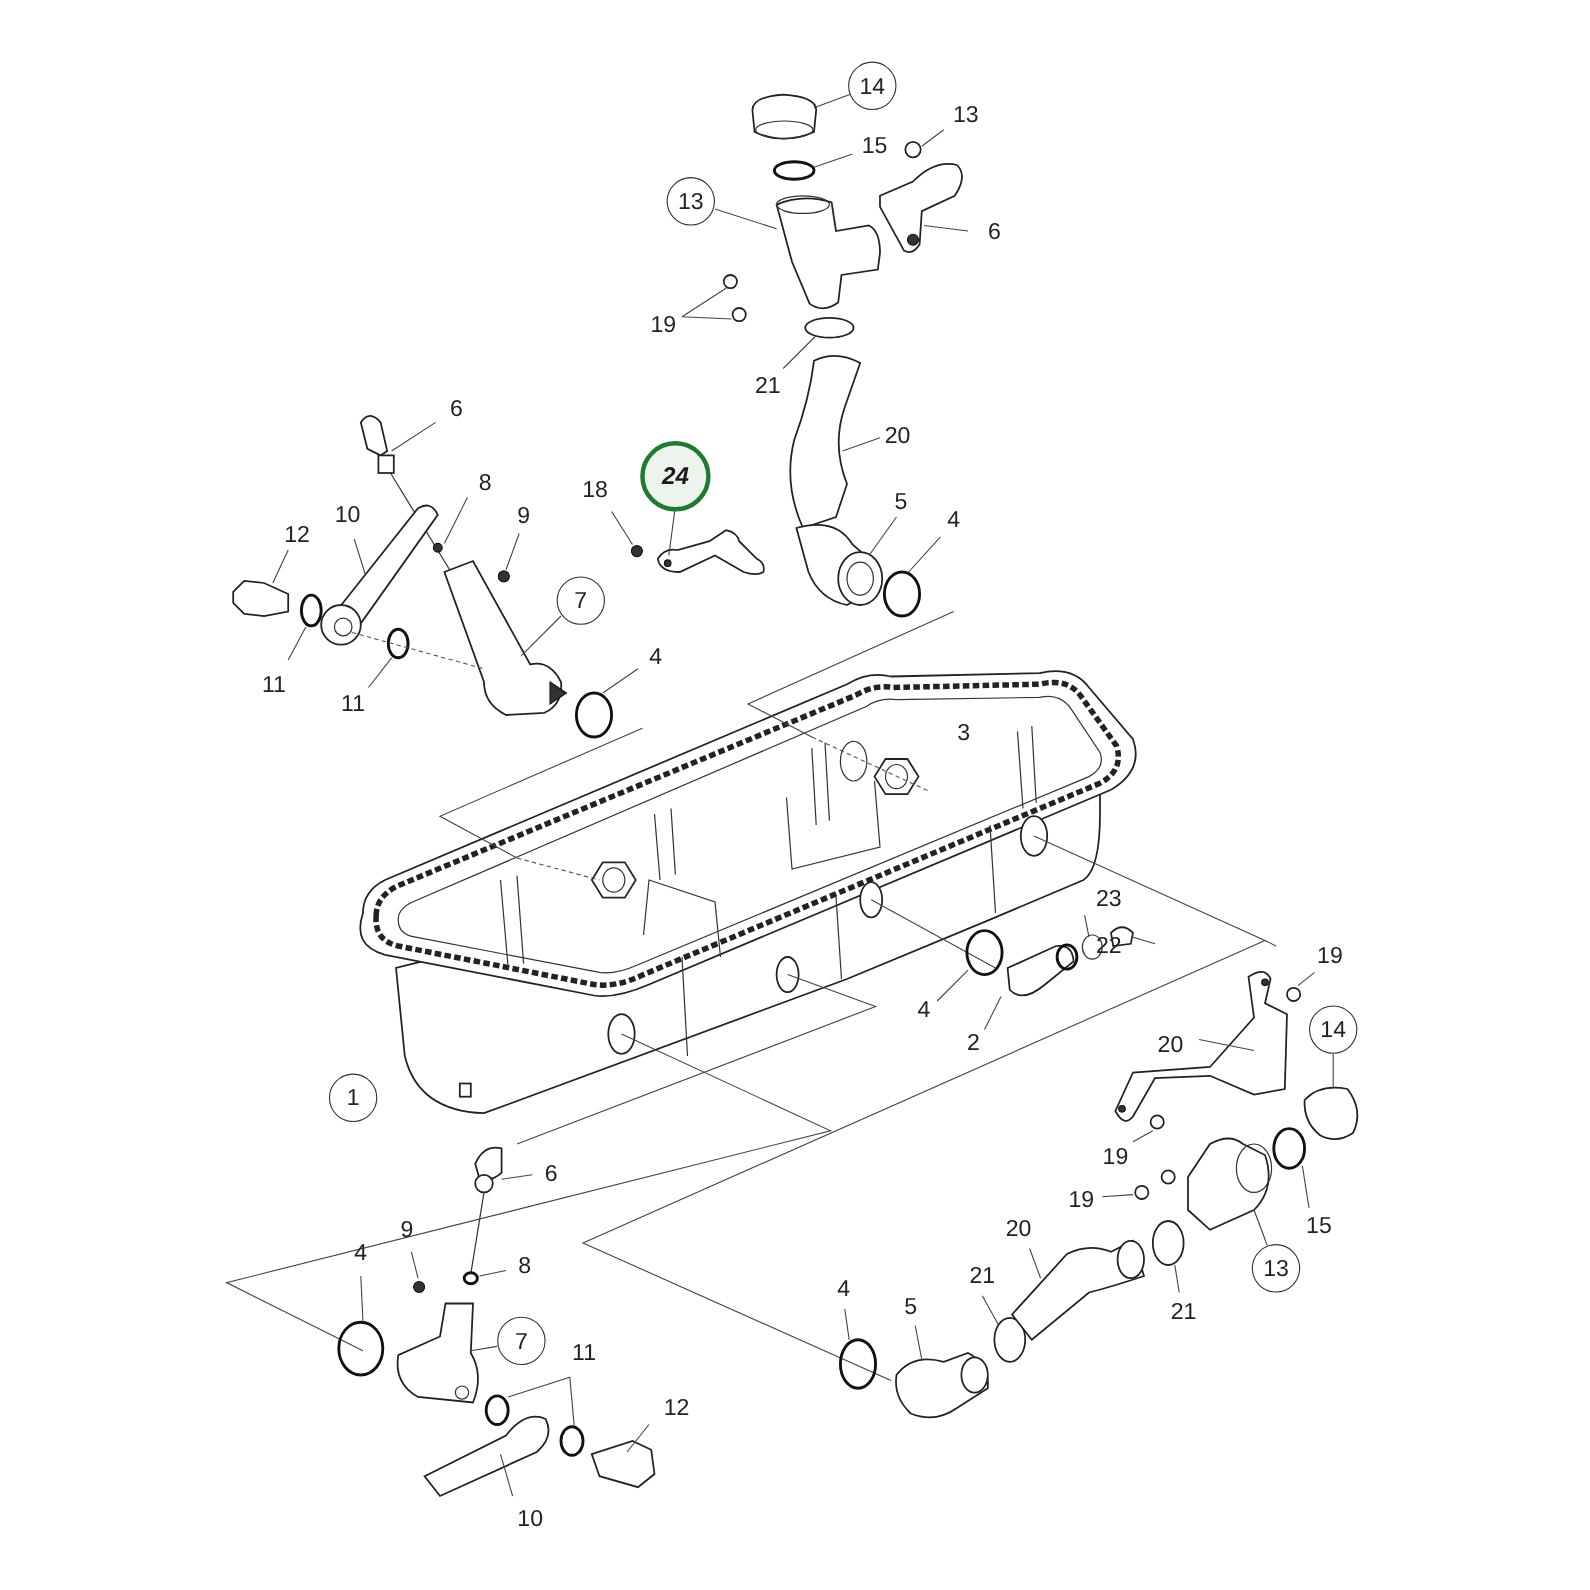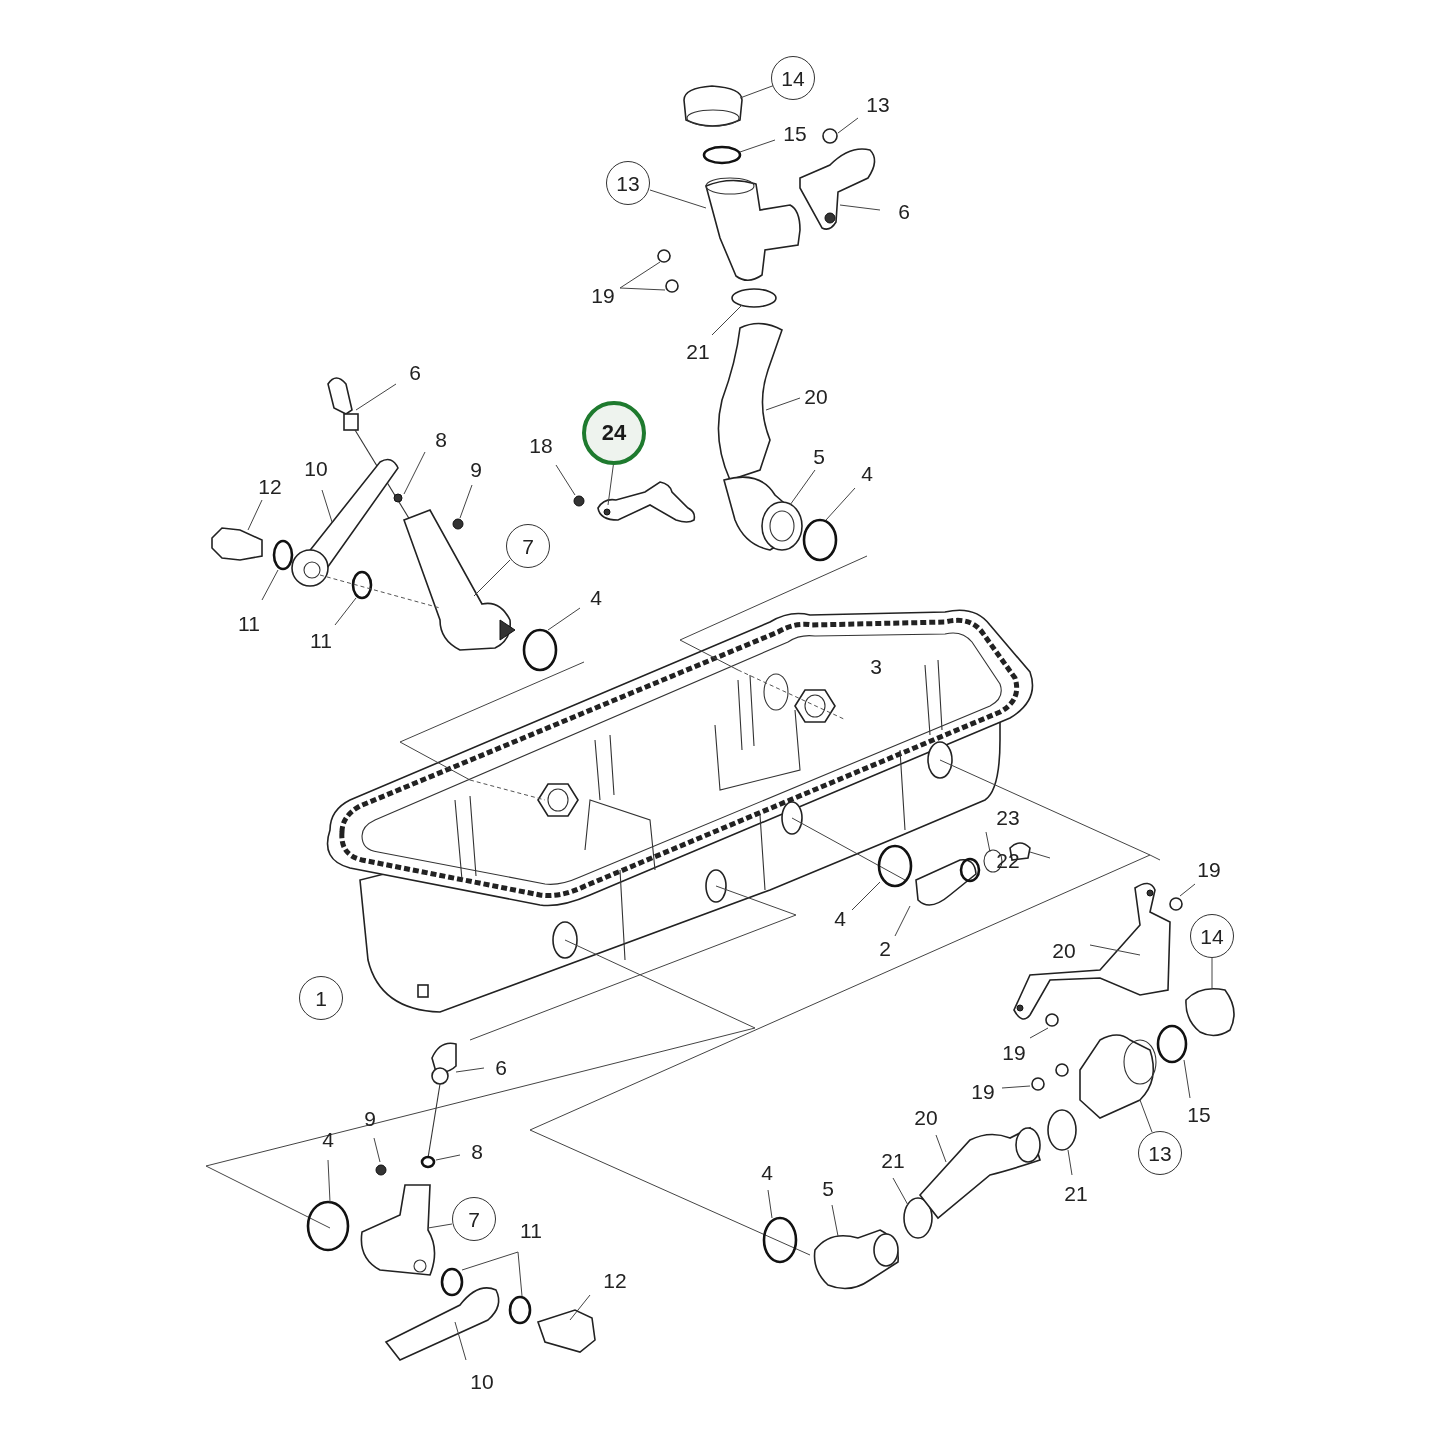--- a/index.html
+++ b/index.html
@@ -5,21 +5,21 @@
   html, body { margin:0; padding:0; background:#ffffff; }
   body { width:1445px; height:1445px; position:relative; overflow:hidden;
          font-family:"Liberation Sans", sans-serif; }
   #diagram { position:absolute; left:0; top:0; width:1445px; height:1445px; }
   .callout { position:absolute; font-size:21px; color:#222; line-height:1;
              transform:translate(-50%,-50%); white-space:nowrap; }
   .callout.circled { width:42px; height:42px; border:1.6px solid #333; border-radius:50%;
              display:flex; align-items:center; justify-content:center; background:#fff; }
   .callout.highlight { width:56px; height:56px; border:4px solid #1e7a2e; border-radius:50%;
              display:flex; align-items:center; justify-content:center;
-             background:#eef3ee; font-weight:bold; font-size:22px; color:#1a1a1a; }
+             background:#eef3ee; font-weight:bold; font-size:22px; color:#1a1a1a;font-style:italic; }
   svg .part { fill:#fff; stroke:#222; stroke-width:1.6; }
   svg .thin { fill:none; stroke:#333; stroke-width:1.1; }
   svg .lead { fill:none; stroke:#444; stroke-width:1; }
   svg .dash { fill:none; stroke:#555; stroke-width:1; stroke-dasharray:4 3; }
   svg .ring { fill:none; stroke:#111; stroke-width:2.6; }
   svg .gasket { fill:none; stroke:#222; stroke-width:5; stroke-dasharray:6 3; }
   svg .dark { fill:#333; stroke:#111; stroke-width:1; }
 </style>
 </head>
 <body>

